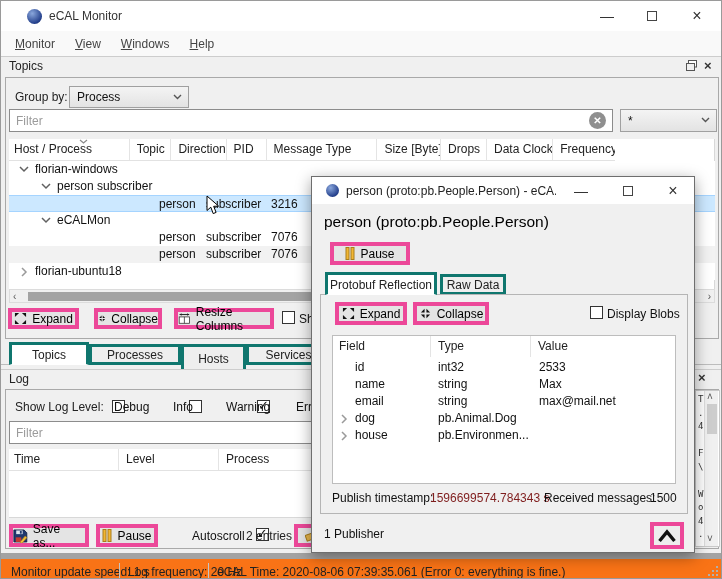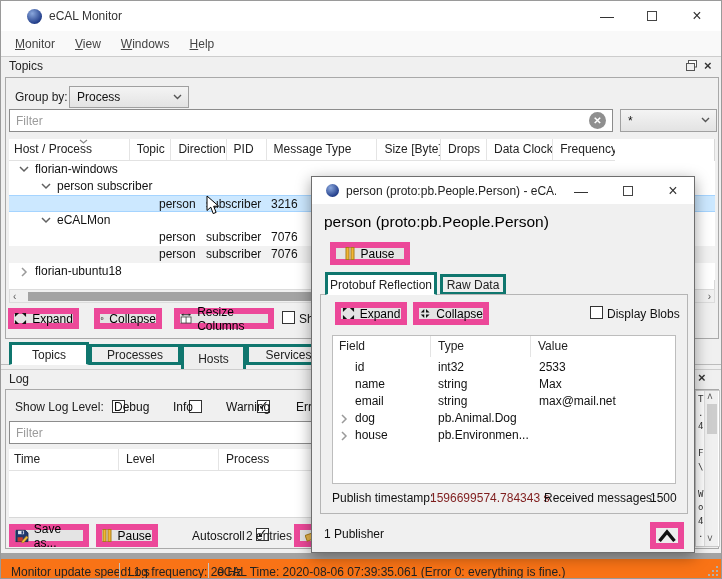--- a/index.html
+++ b/index.html
@@ -41,21 +41,21 @@
   .clear-circle { width:17px; height:17px; border-radius:50%; background:#8f8f8f; color:#fff;
                   display:flex; align-items:center; justify-content:center; font-size:10px; font-weight:bold; }
 
   
   .thead { display:flex; background:#fff; border-bottom:1px solid #e2e2e2; }
   .th { height:21px; line-height:21px; padding-left:7px; border-right:1px solid #e4e4e4;
         color:#222; overflow:hidden; white-space:nowrap; }
   .row { position:absolute; left:0; height:17px; line-height:17px; white-space:nowrap; }
   .cell { position:absolute; top:0; }
 
-  .btn { background:#e4e4e4; border:6px solid #ec4899; display:flex; align-items:center;
+  .btn { background:#e4e4e4; border:4px solid #ec4899; display:flex; align-items:center;
          justify-content:center; gap:5px; font-size:12px; color:#000; }
 
   .cb { width:13px; height:13px; border:1px solid #333; background:#fff; display:inline-block; position:relative; }
   .cb.checked::after { content:"✓"; position:absolute; left:0px; top:-3px; font-size:13px; color:#111; }
 
   .tab { border:3px solid #0f766e; display:flex; align-items:center; justify-content:center; color:#222; }
   .tab.active { background:#fff; border-bottom:1px solid #fff; z-index:2; }
   .tab.inactive { background:#eeeeee; }
 
   .scroll-track { background:#f0f0f0; border:1px solid #dcdcdc; }

